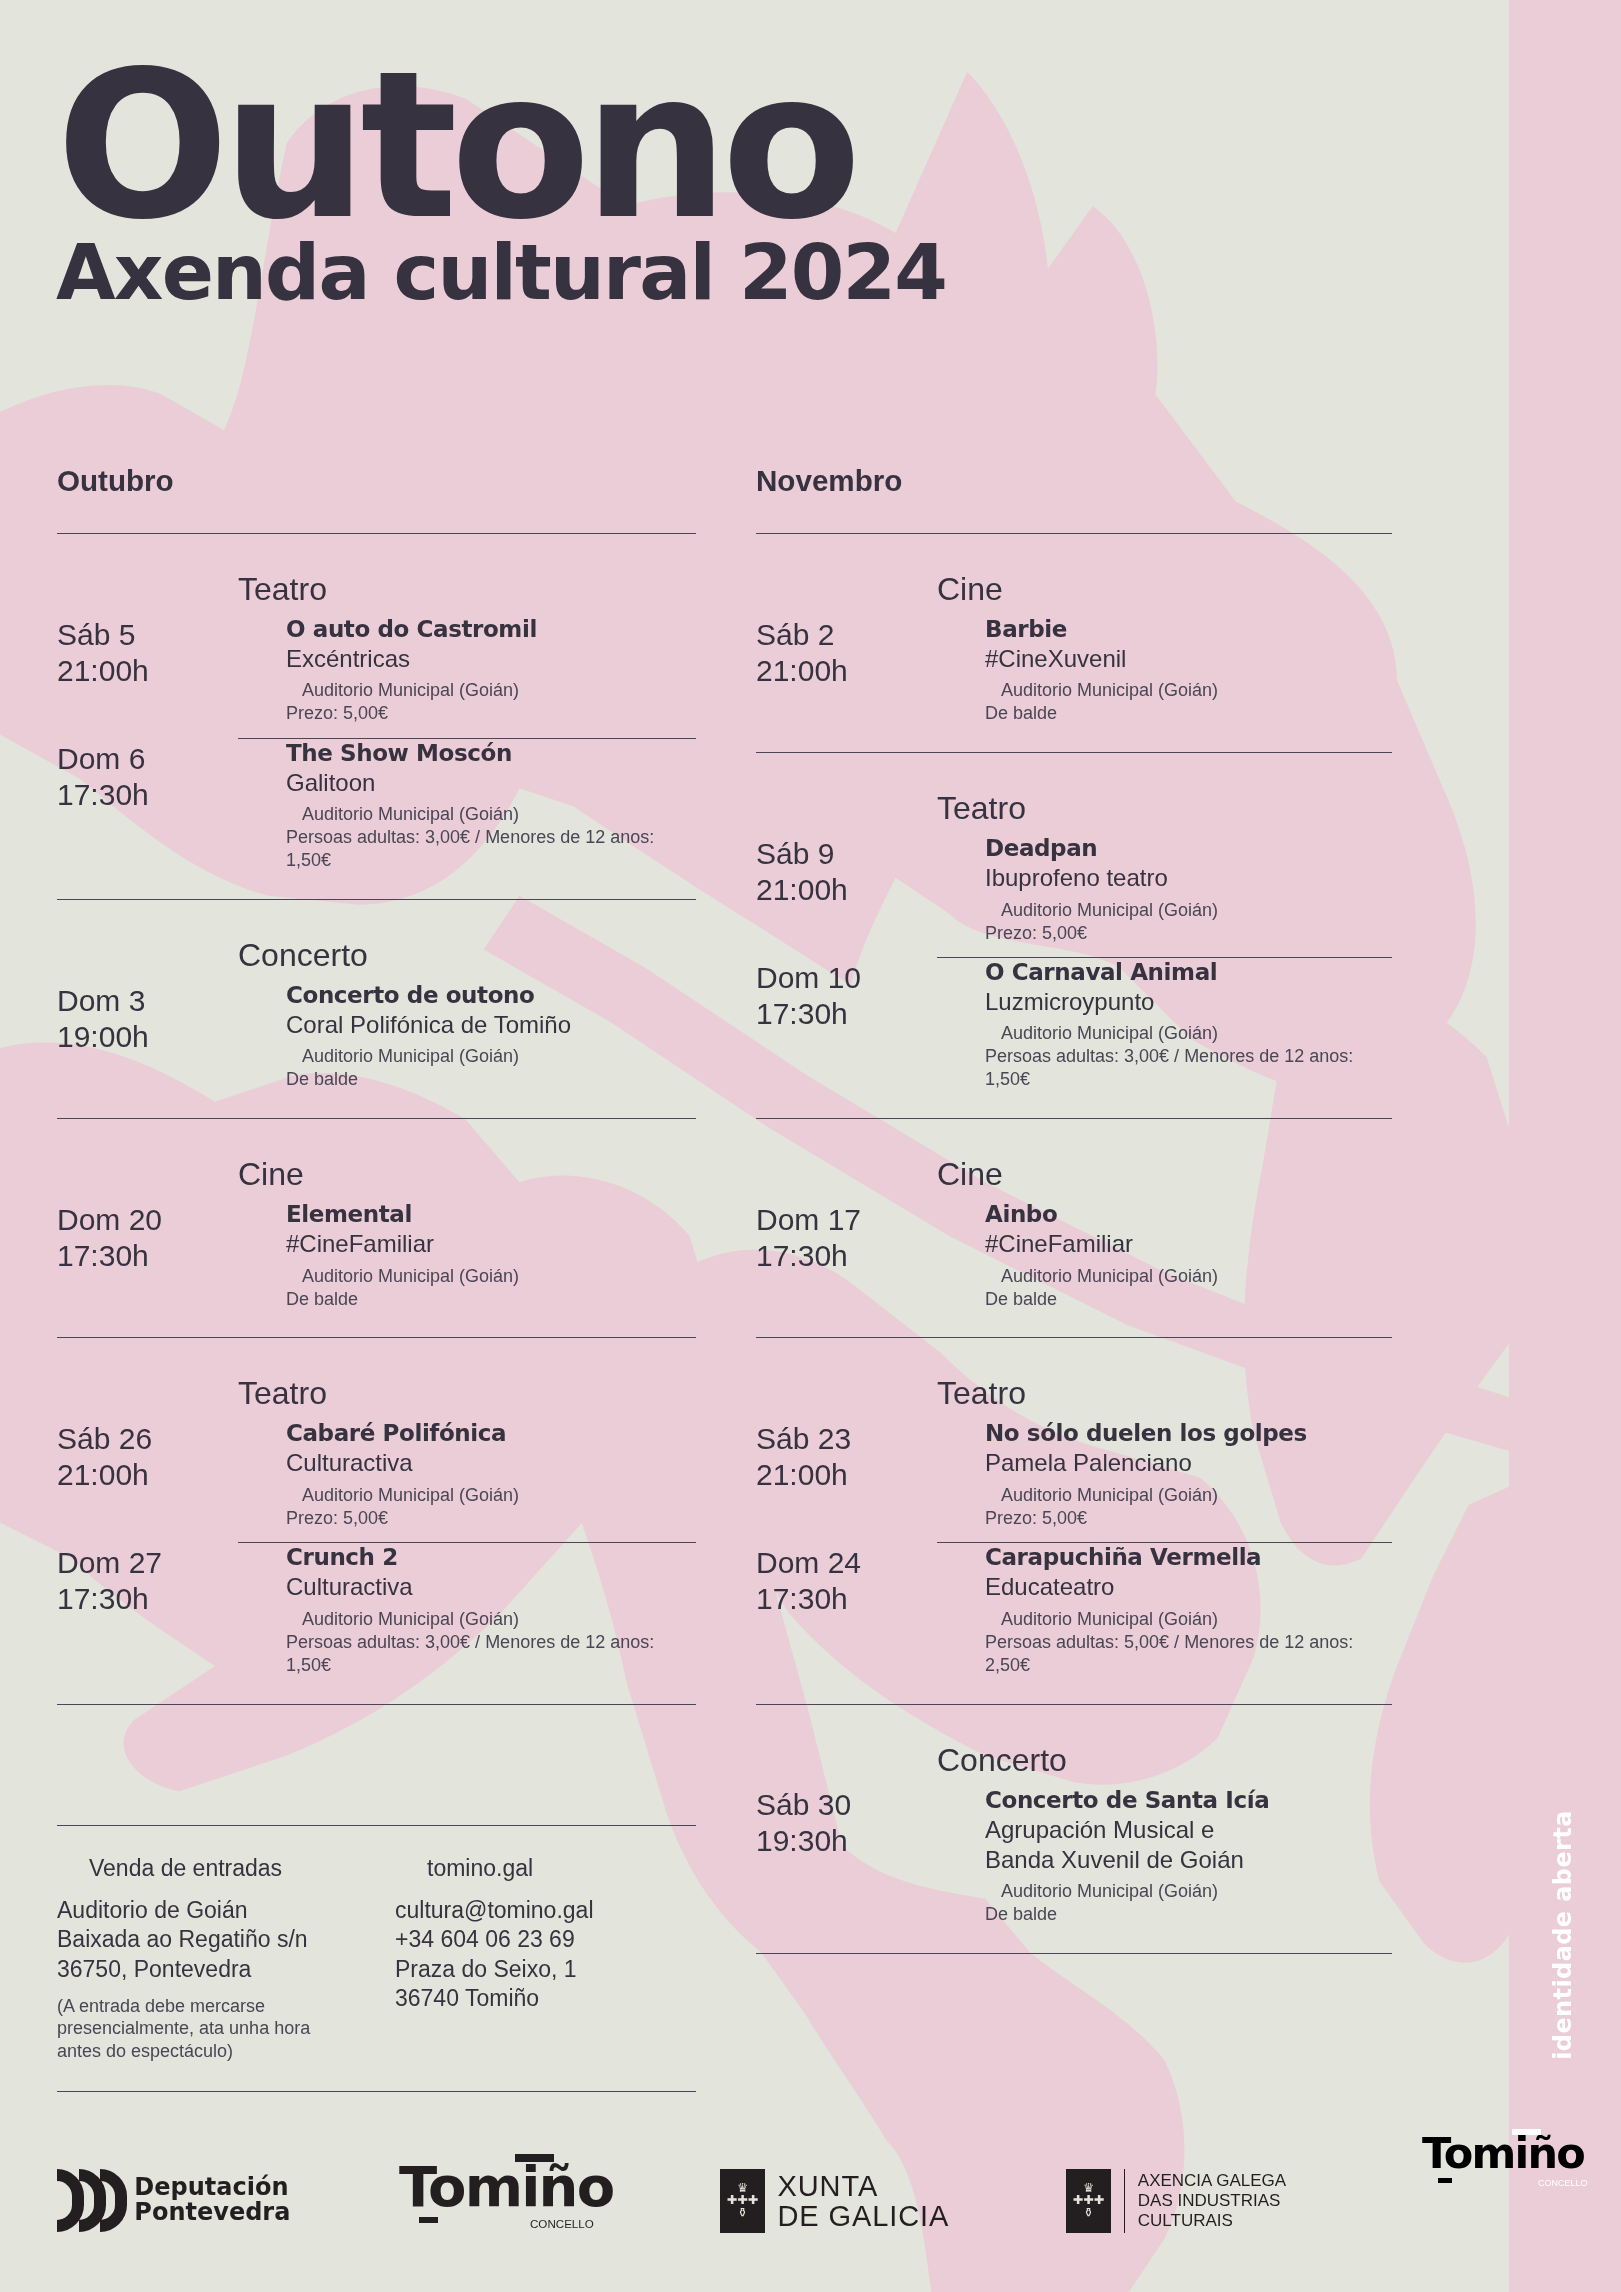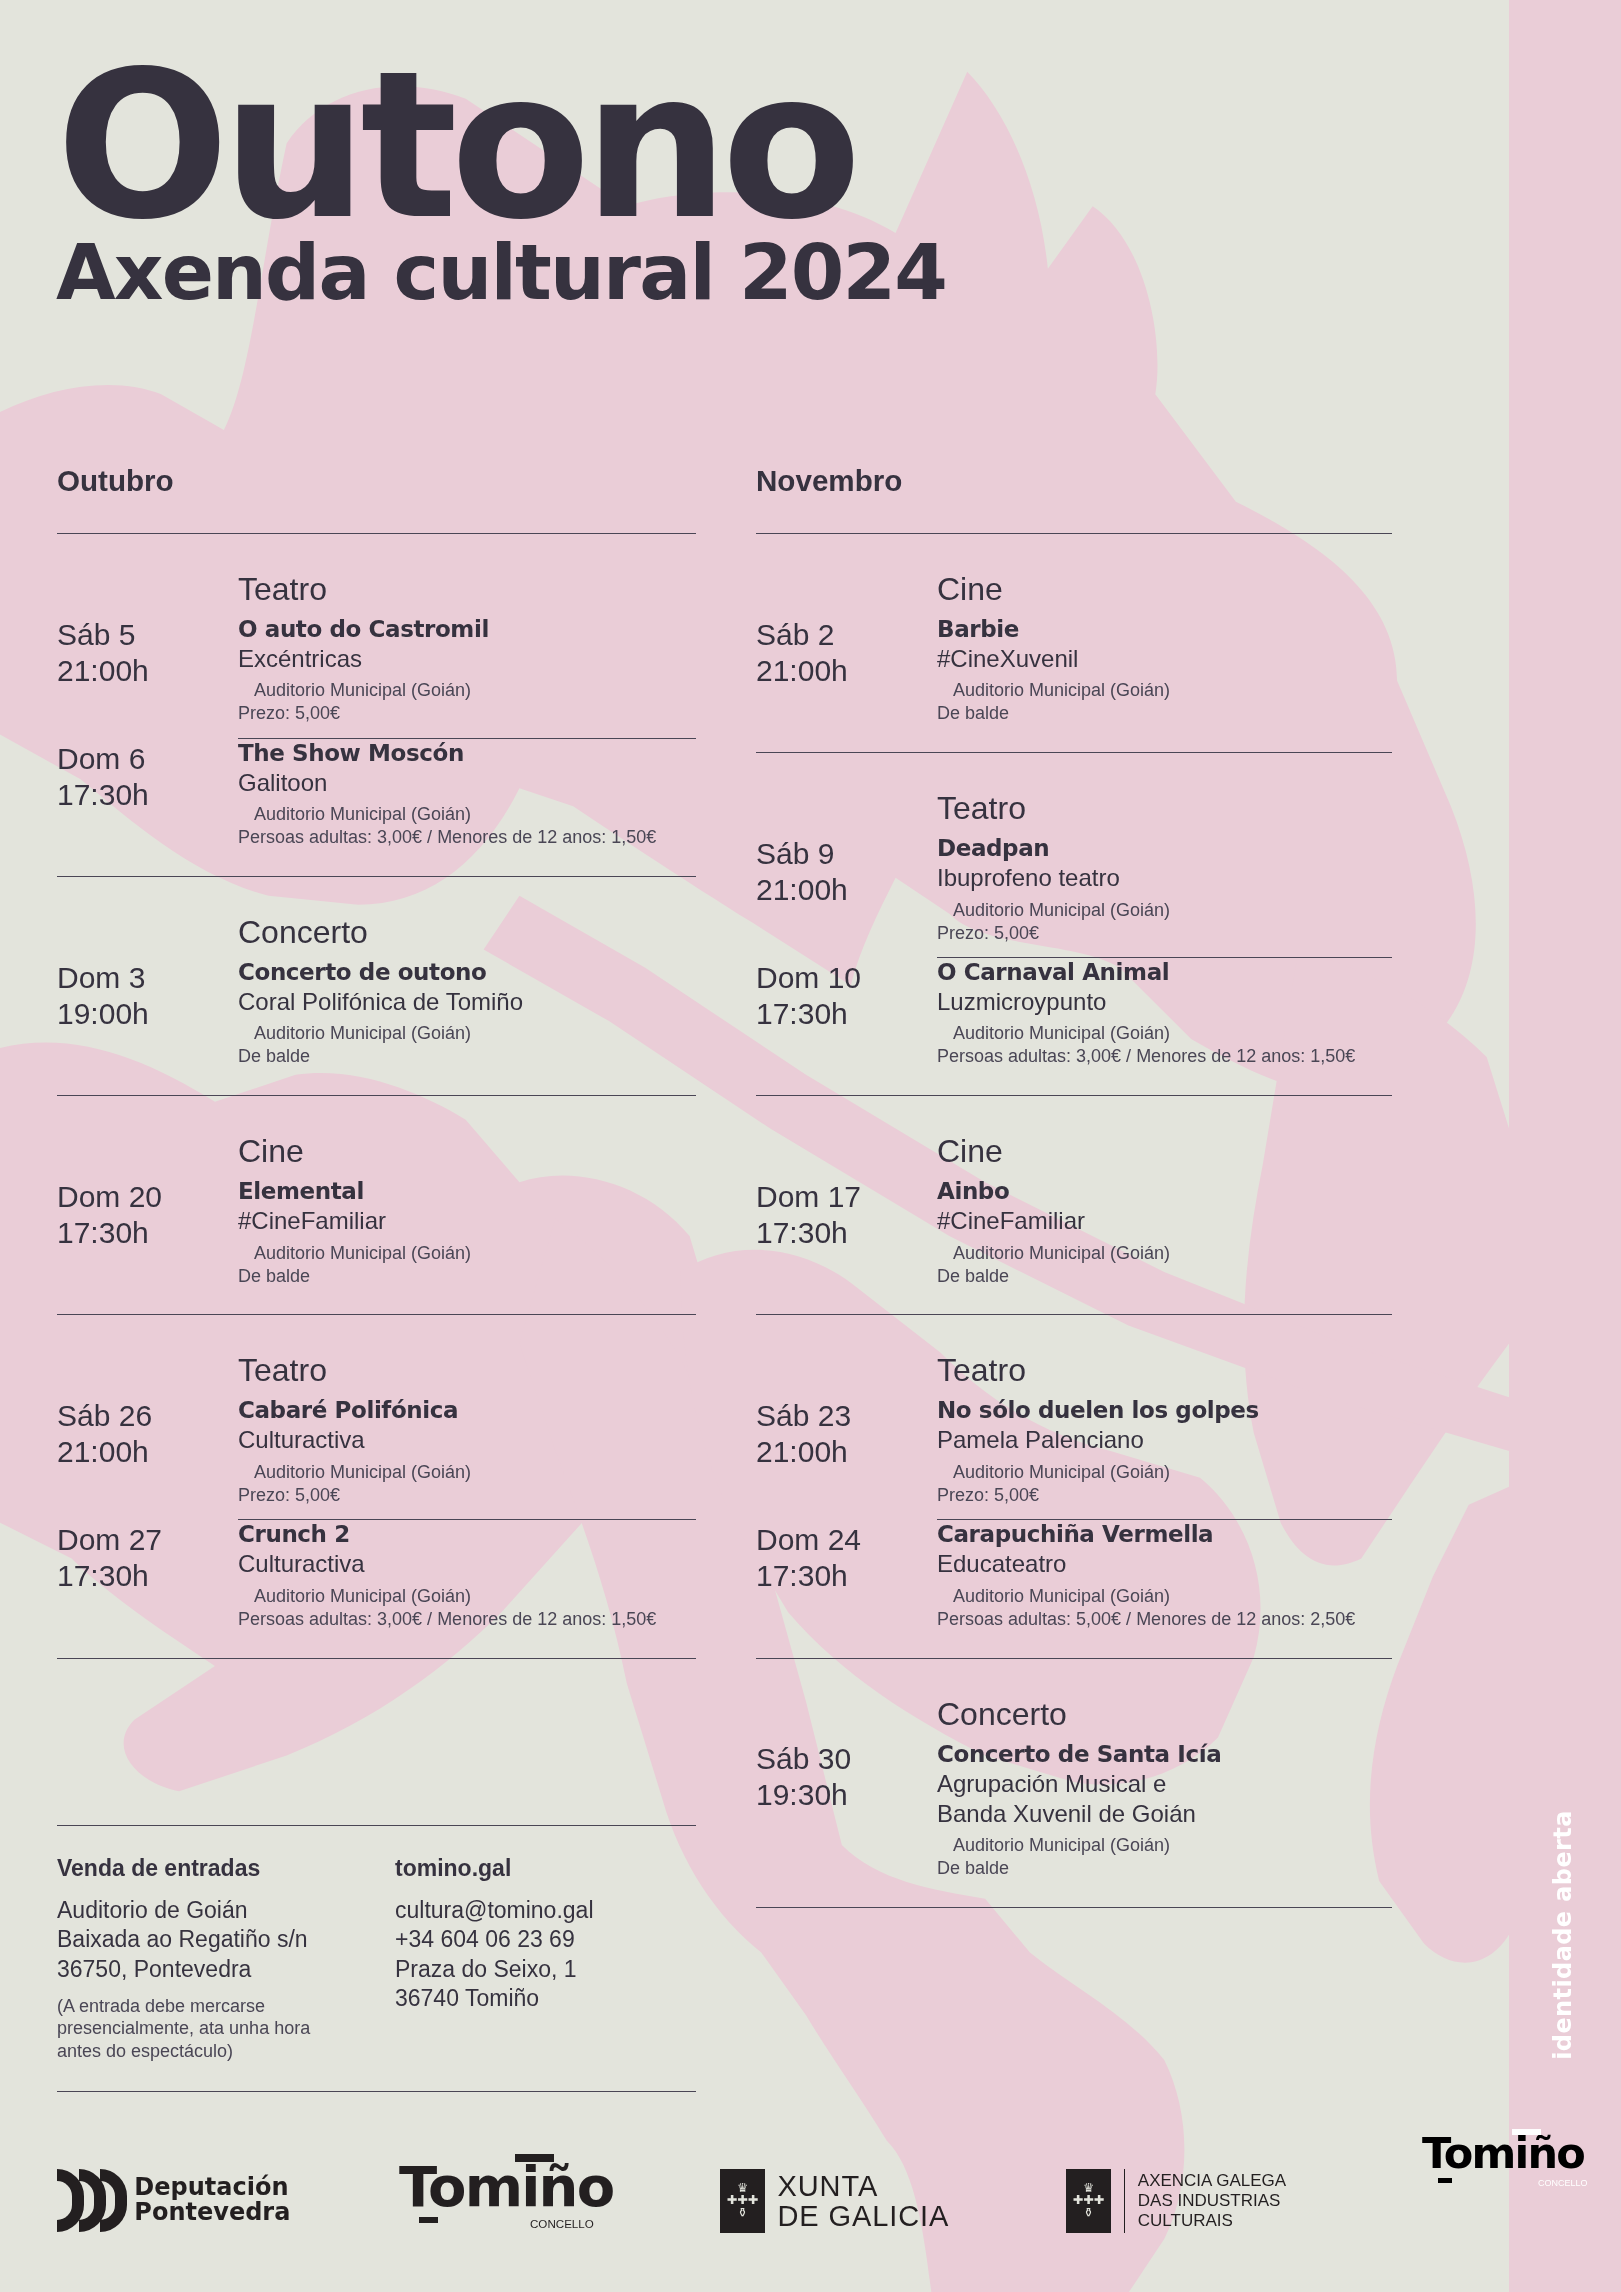--- a/index.html
+++ b/index.html
@@ -27,33 +27,33 @@
 
   .col { position: absolute; top: 461px; }
   .col.left { left: 57px; width: 639px; }
   .col.right { left: 756px; width: 636px; }
   .month { font-size: 29.6px; font-weight: bold; height: 72px; line-height: 40px; }
   .rule { border-top: 1.8px solid #4a4655; }
   .rule.short { margin-left: 181px; }
 
   .group { padding-top: 36px; padding-bottom: 14.3px; position: relative; }
   .category { margin-left: 181px; font-size: 32px; line-height: 38px; height: 45px; }
-  .event { display: flex; padding-bottom: 12.5px; }
+  .event { display: flex; padding-bottom: 12.5px; gap: 48px; }
   .date { width: 181px; font-size: 30px; line-height: 36px; padding-top: 1.8px; }
   .info { flex: 1; }
   .ev-title { font-size: 23px; font-weight: bold; line-height: 29px; font-family: "DejaVu Sans", sans-serif; letter-spacing: -0.4px; }
   .ev-company { font-size: 24px; line-height: 30px; }
   .ev-venue, .ev-price { font-size: 18px; line-height: 23px; color: #4a4655; }
   .ev-venue { margin-top: 5.4px; margin-left: 16px; }
 
   .footer-info { position: absolute; left: 57px; top: 1825px; width: 639px; }
   .fi-cols { display: flex; padding-top: 27px; height: 265px; }
   .fi-col1 { width: 338px; }
   .fi-col2 { flex: 1; }
-  .fi-head { font-size: 23px; font-weight: bold; line-height: 30px; margin-bottom: 12.5px; }
+  .fi-head { font-size: 23px; font-weight: normal; line-height: 30px; margin-bottom: 12.5px; margin-left: 32px; }
   .fi-line { font-size: 23px; line-height: 29.6px; }
   .fi-note { font-size: 18px; line-height: 22.4px; margin-top: 10.7px; color: #4a4655; }
 
   .logos { position: absolute; left: 0; top: 2149px; width: 1621px; height: 107px; padding-left: 31px; }
   .logo { position: absolute; display: flex; align-items: center; color: #231f20; }
   .logo-dp { left: 57px; top: 19.7px; }
   .dp-mark { display: flex; margin-right: 12.5px; }
   .dp-mark span { display: block; width: 27px; height: 63px; border: 12.5px solid #231f20; border-left: none; border-radius: 0 31px 31px 0; margin-right: -5.4px; }
   .dp-text { font-size: 24px; font-weight: bold; line-height: 25px; font-family: "DejaVu Sans", sans-serif; }
   .logo-tomino { left: 399px; top: 9px; flex-direction: column; align-items: flex-start; }

